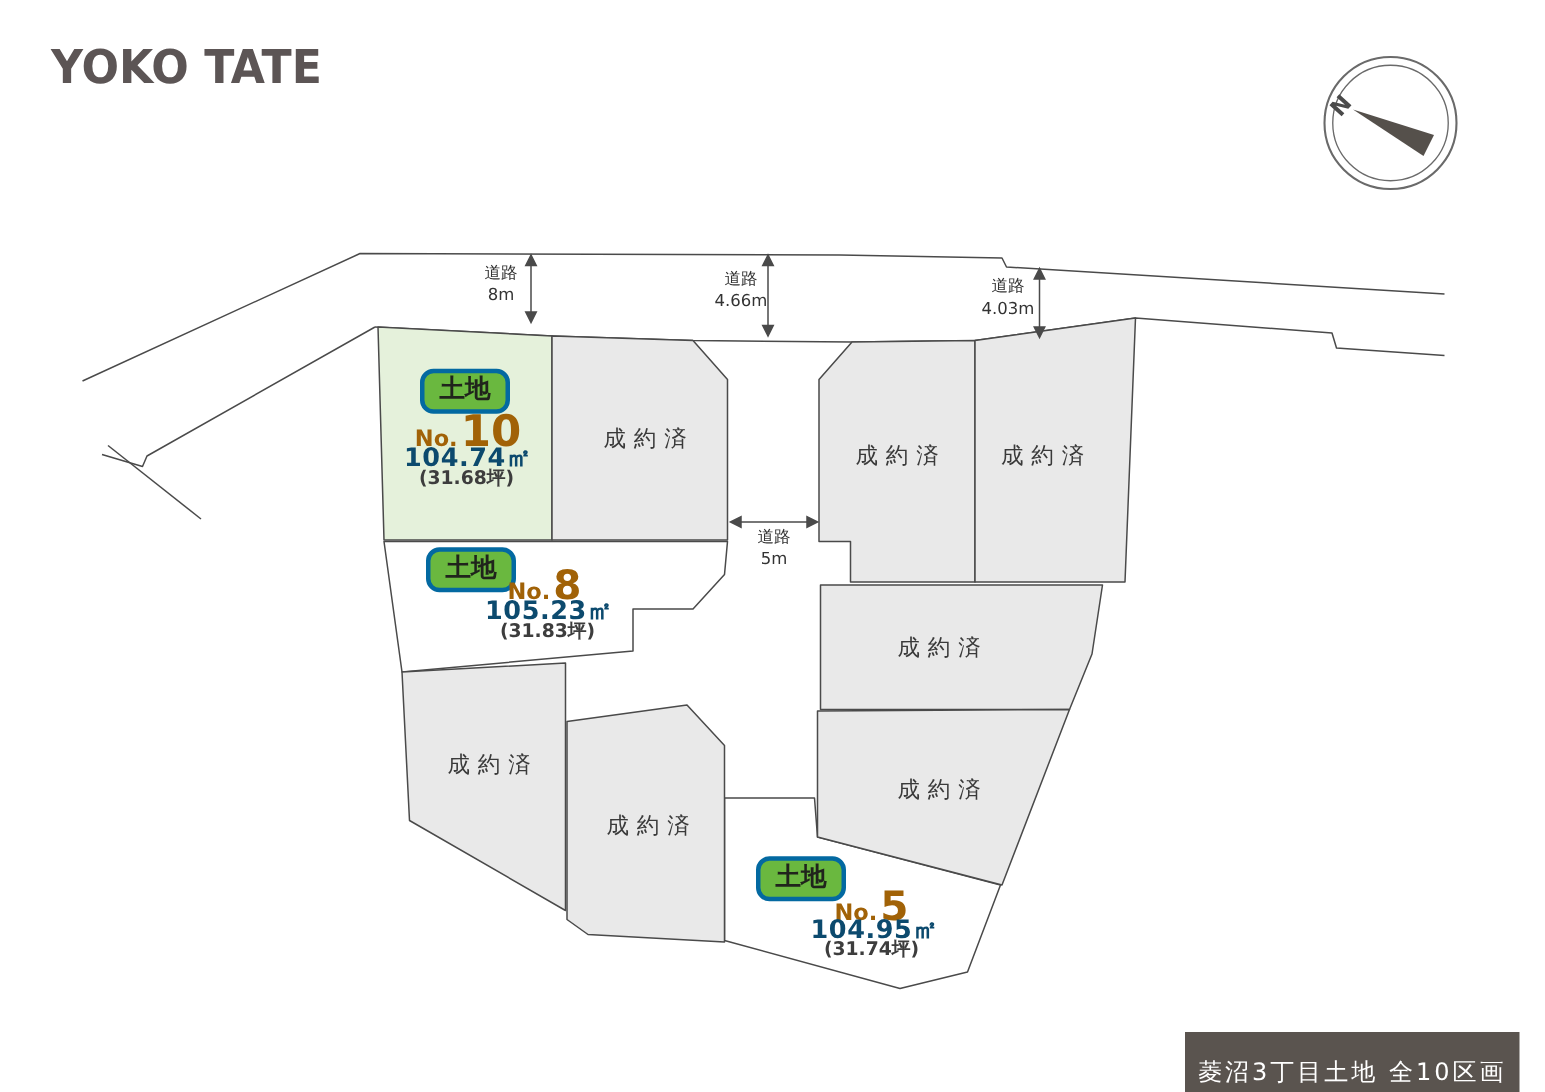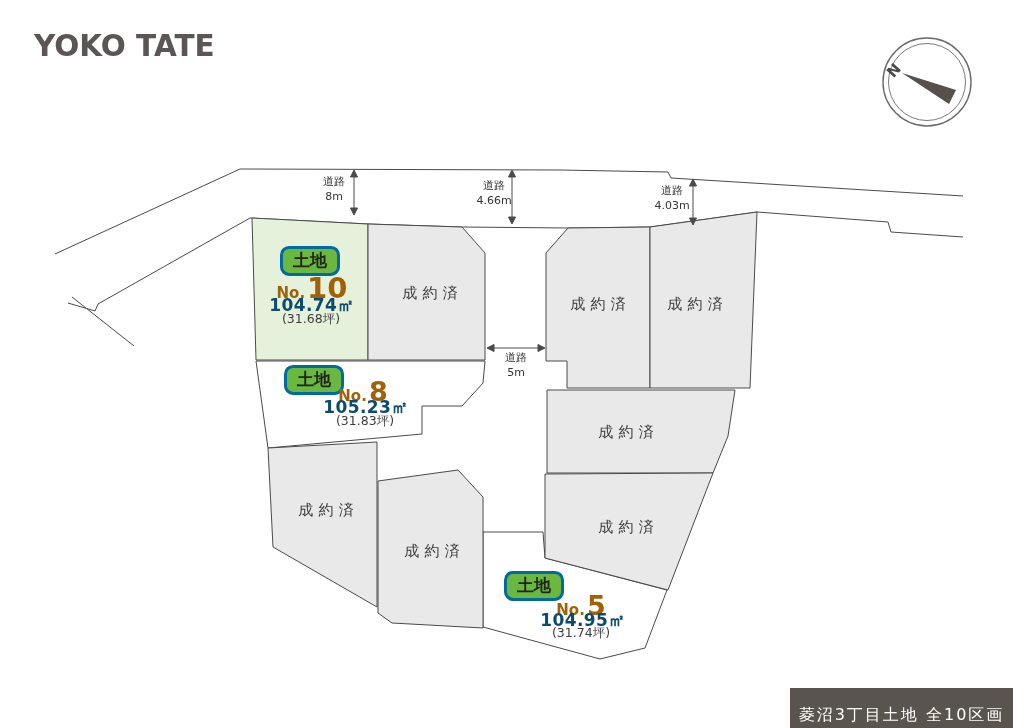--- a/index.html
+++ b/index.html
@@ -24,21 +24,21 @@
   .badge{
     background:#6ab83f;border:3px solid #0369a1;border-radius:9px;
     padding:1px 10px 2px;font-size:17px;font-weight:700;color:#20241c;
     white-space:nowrap;line-height:1.25;
   }
   .lot-no{display:flex;align-items:baseline;gap:2px;color:#a16207;white-space:nowrap;}
   .lot-no .prefix{font-size:15px;font-weight:700;}
   .lot-no .num{font-size:27px;font-weight:700;line-height:1;text-align:right;}
   .lot-no.big .num{font-size:29px;}
   .lot-area{font-size:17px;font-weight:700;color:#0c4a6e;letter-spacing:.4px;white-space:nowrap;}
-  .lot-tsubo{font-size:12.5px;font-weight:400;color:#3d3d3d;white-space:nowrap;}
+  .lot-tsubo{font-size:12.5px;font-weight:700;color:#3d3d3d;white-space:nowrap;}
   .footer-box{
     position:absolute;left:790px;top:688px;width:223px;height:54px;
     background:#5a544f;color:#ffffff;display:flex;align-items:center;justify-content:center;
     font-size:16px;letter-spacing:2px;white-space:nowrap;
   }
 </style>
 </head>
 <body>
 
 <div class="page">

